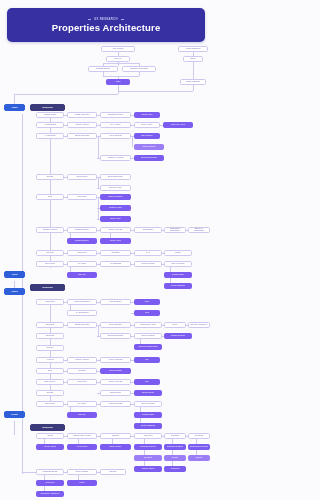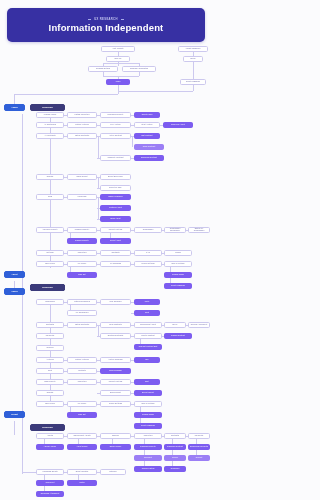--- a/index.html
+++ b/index.html
@@ -52,21 +52,21 @@
 <body>
 
 <div id="stage">
 
   <div class="header">
     <div class="eyebrow">
       <span class="dash"></span>
       <span>UX Research</span>
       <span class="dash"></span>
     </div>
-    <div class="title">Information Independent</div>
+    <div class="title">Properties Architecture</div>
   </div>
 
   <div id="connector-layer">
       <div class="ln lnv" style="left: 118px; top: 52px; height: 4px;"></div>
       <div class="ln lnv" style="left: 118px; top: 62px; height: 4px;"></div>
       <div class="ln lnh" style="left: 103px; top: 63px; width: 36px;"></div>
       <div class="ln lnv" style="left: 103px; top: 63px; height: 3px;"></div>
       <div class="ln lnv" style="left: 139px; top: 63px; height: 3px;"></div>
       <div class="ln lnv" style="left: 103px; top: 72px; height: 4px;"></div>
       <div class="ln lnv" style="left: 139px; top: 72px; height: 4px;"></div>

